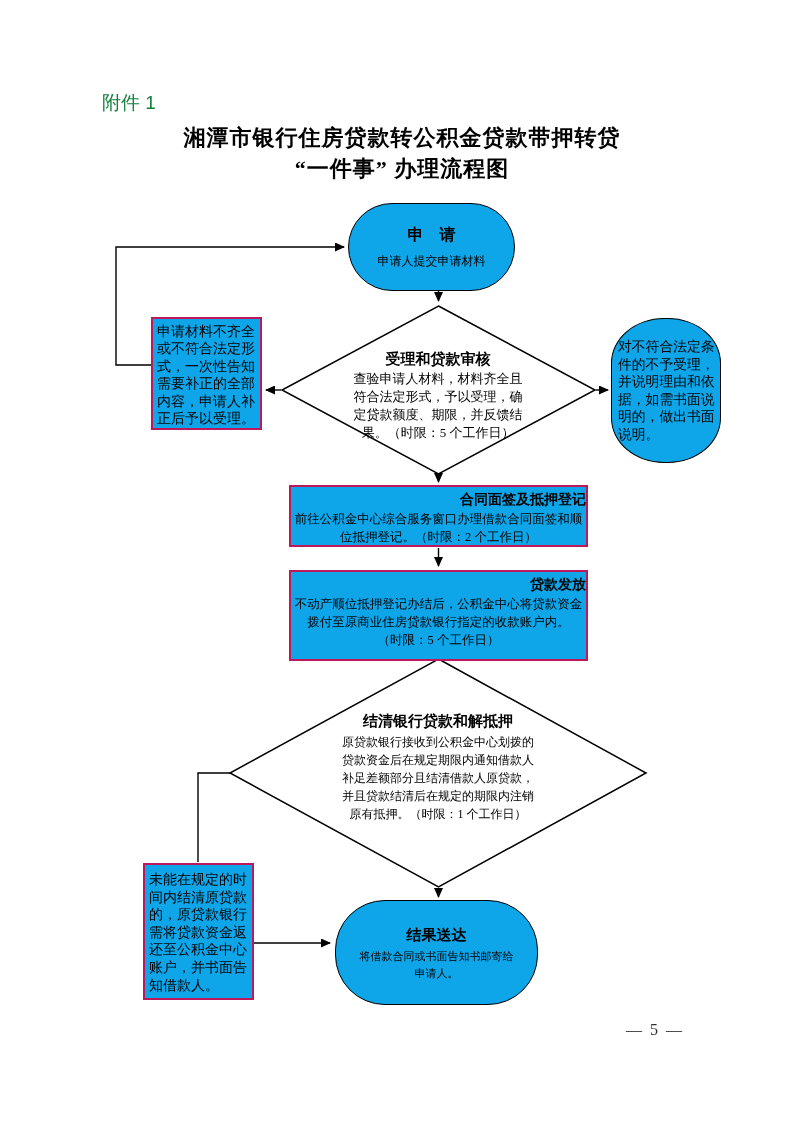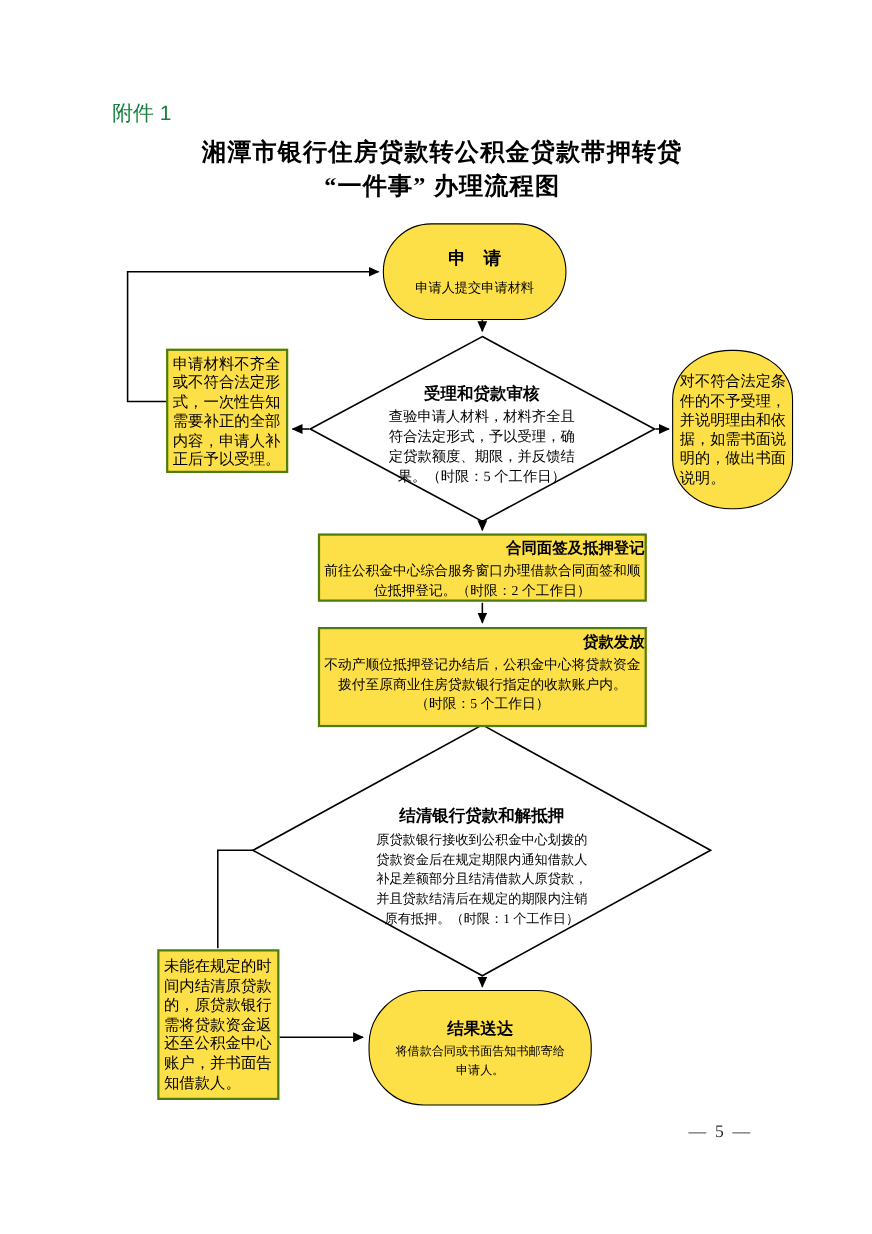--- a/index.html
+++ b/index.html
@@ -5,43 +5,43 @@
   html,body{margin:0;padding:0;background:#e8e8e8;}
   .page{
     position:relative;width:793px;height:1122px;background:#ffffff;
     font-family:"Liberation Serif","DejaVu Serif",serif;color:#000;
     overflow:hidden;margin:0 auto;
   }
   .abs{position:absolute;box-sizing:border-box;}
   .attachment{left:102px;top:90px;font-size:19px;font-family:"Liberation Sans","DejaVu Sans",sans-serif;color:#15803d;}
   .title-block{left:72px;top:122px;width:660px;text-align:center;font-weight:700;font-size:22px;line-height:31px;letter-spacing:1px;}
   .svg-layer{left:0;top:0;width:793px;height:1122px;}
-  .shape{background:#fde047;}
+  .shape{background:#0ea5e9;}
   .oval{border:1.5px solid #000;}
-  .rectb{border:2px solid #4d7c0f;}
+  .rectb{border:2px solid #be185d;}
   .center-col{display:flex;flex-direction:column;align-items:center;justify-content:center;text-align:center;}
   
   .apply-oval{left:348px;top:203px;width:167px;height:88px;border-radius:44px;}
   .apply-title{font-size:16px;font-weight:700;margin-bottom:7px;}
   .apply-body{font-size:12px;}
   
   .review-text{left:328px;top:349px;width:220px;text-align:center;}
   .diamond-title{font-size:15px;font-weight:700;line-height:20px;}
   .review-body{font-size:13px;line-height:18px;width:178px;margin:1px auto 6px;text-align:left;text-align:center;}
   
   .supplement-box{left:151px;top:317px;width:111px;height:113px;padding:4px 4px;font-size:14px;line-height:17.4px;}
   
   .reject-oval{left:611px;top:318px;width:110px;height:145px;border-radius:53px / 45px;padding:19px 4px 0 6px;font-size:13.8px;line-height:17.5px;}
   
   .contract-rect{left:289px;top:485px;width:299px;height:62px;padding-top:3px;}
   .disburse-rect{left:289px;top:570px;width:299px;height:91px;padding-top:3px;}
   .rect-title{font-size:14px;font-weight:700;line-height:20px;text-align:right;}
   .rect-body{font-size:12.5px;line-height:18px;text-align:center;margin:0 2px;}
   
-  .settle-text{left:318px;top:732px;width:240px;text-align:center;}
+  .settle-text{left:318px;top:711px;width:240px;text-align:center;}
   .settle-body{font-size:12px;line-height:18px;width:198px;margin:2px auto 16px;text-align:center;}
   
   .refund-box{left:143px;top:863px;width:111px;height:137px;padding:6px 4px;font-size:14px;line-height:17.6px;}
   
   .deliver-oval{left:335px;top:900px;width:203px;height:105px;border-radius:50px;padding-top:2px;}
   .deliver-title{font-size:15px;font-weight:700;margin-bottom:3px;}
   .deliver-body{font-size:11px;line-height:17px;width:160px;text-align:center;}
   .page-number{left:600px;top:1021px;width:110px;text-align:center;font-size:16px;color:#2e2e2e;letter-spacing:2px;}
 </style>
 </head>

